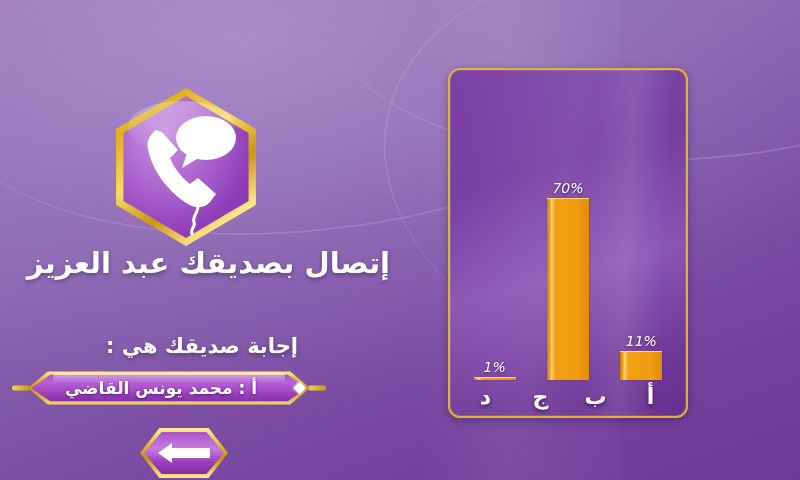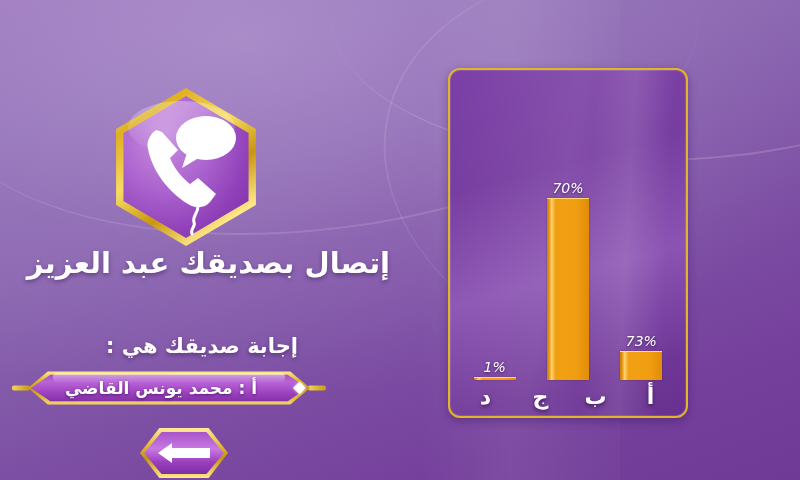--- a/index.html
+++ b/index.html
@@ -260,21 +260,21 @@
       <div id="bars-row">
           <div class="bar-slot">
             <div class="bar-value">1%</div>
             <div class="bar-rect" style="height: 3px; width: 42px;"></div>
           </div>
           <div class="bar-slot">
             <div class="bar-value">70%</div>
             <div class="bar-rect" style="height: 182px;"></div>
           </div>
           <div class="bar-slot">
-            <div class="bar-value">73%</div>
+            <div class="bar-value">11%</div>
             <div class="bar-rect" style="height: 29px;"></div>
           </div>
         </div>
     </div>
 
     <div id="axis-labels">
         <div class="axis-label">د</div>
         <div class="axis-label">ج</div>
         <div class="axis-label">ب</div>
         <div class="axis-label">أ</div>

